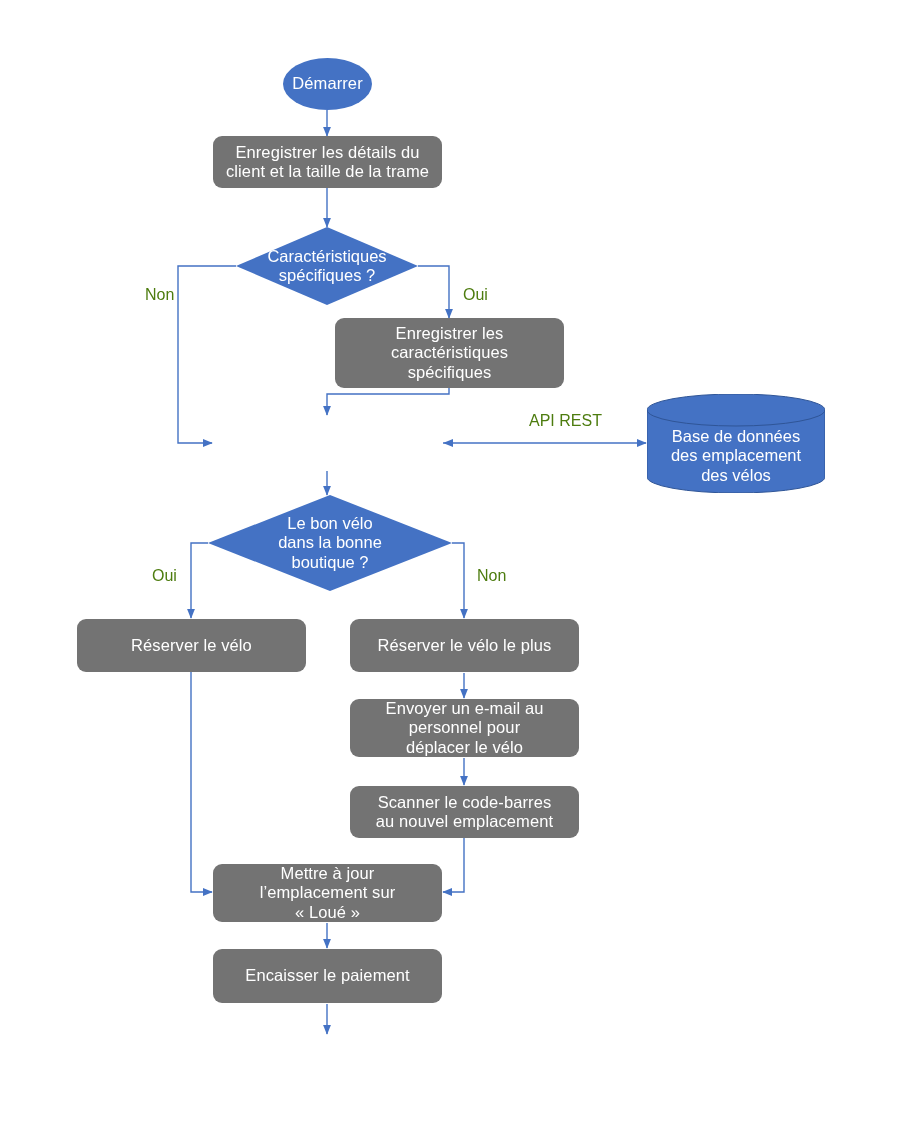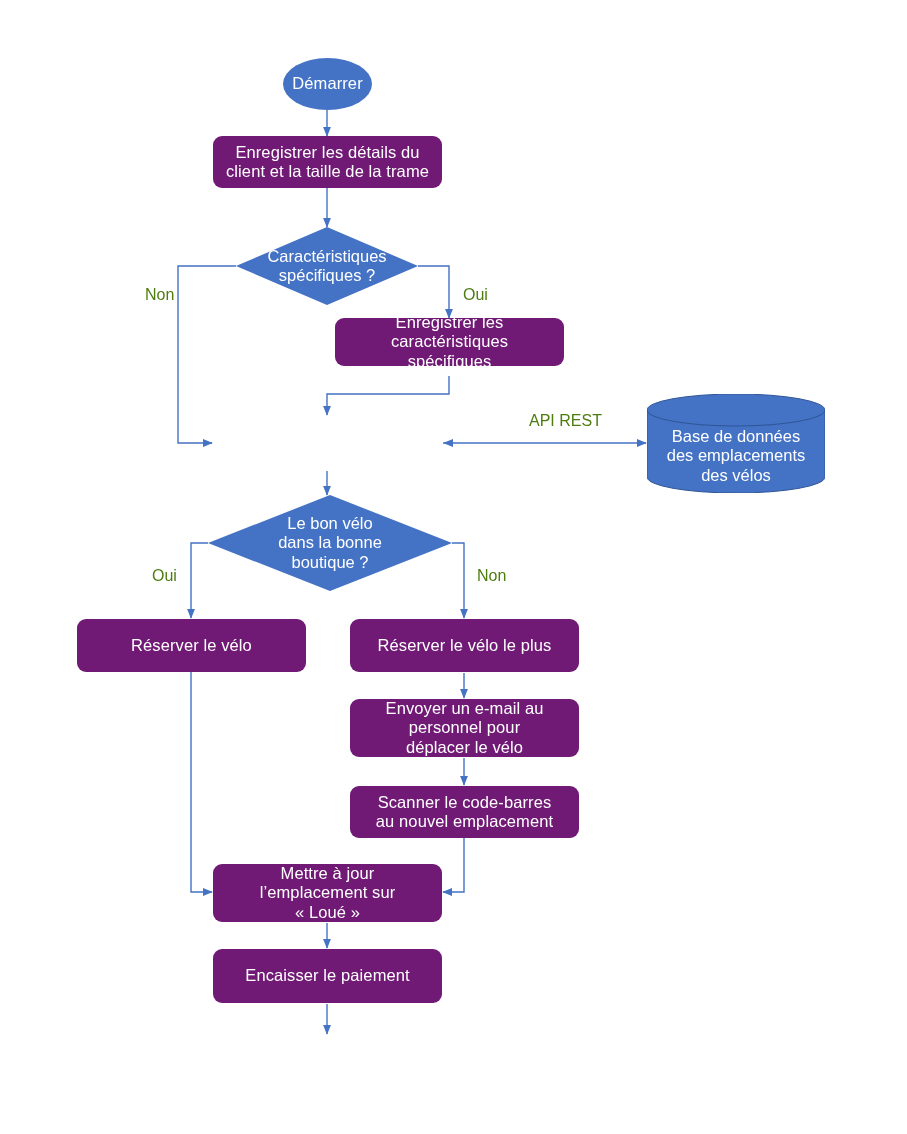--- a/index.html
+++ b/index.html
@@ -34,21 +34,21 @@
     display: flex;
     align-items: center;
     justify-content: center;
     text-align: center;
     color: #ffffff;
     line-height: 1.18;
     white-space: pre-line;
     letter-spacing: 0.1px;
   }
   .proc {
-    background: #701a75;
+    background: #737373;
     border-radius: 9px;
     font-size: 16.5px;
     padding: 2px 6px;
   }
   .term {
     background: #4472C4;
     border-radius: 50%;
     font-size: 16.5px;
   }
   .decision-wrap {
@@ -154,35 +154,35 @@
     <span>Enregistrer les détails du
 client et la taille de la trame</span>
   </div>
 
   <div class="decision-wrap" style="left:236px; top:227px; width:182px; height:78px;">
     <div class="decision-shape"></div>
     <div class="decision-label">Caractéristiques
 spécifiques ?</div>
   </div>
 
-  <div class="node proc" style="left:335px; top:318px; width:229px; height:48px;">
+  <div class="node proc" style="left:335px; top:318px; width:229px; height:70px;">
     <span>Enregistrer les
 caractéristiques
 spécifiques</span>
   </div>
 
 
   <div class="cyl" style="left:647px; top:394px; width:178px; height:99px;">
     <svg width="178" height="99" viewBox="0 0 178 99" xmlns="http://www.w3.org/2000/svg">
       <path d="M0,16 L0,83 A89,16 0 0 0 178,83 L178,16 Z" fill="#4472C4"></path>
       <ellipse cx="89" cy="16" rx="89" ry="16" fill="#4472C4" stroke="#2F5597" stroke-width="1"></ellipse>
       <path d="M0,16 L0,83 A89,16 0 0 0 178,83 L178,16" fill="none" stroke="#2F5597" stroke-width="1"></path>
     </svg>
     <div class="cyl-label" style="top:33px;">Base de données
-des emplacements
+des emplacement
 des vélos</div>
   </div>
 
   <div class="decision-wrap" style="left:208px; top:495px; width:244px; height:96px;">
     <div class="decision-shape"></div>
     <div class="decision-label">Le bon vélo
 dans la bonne
 boutique ?</div>
   </div>
 

